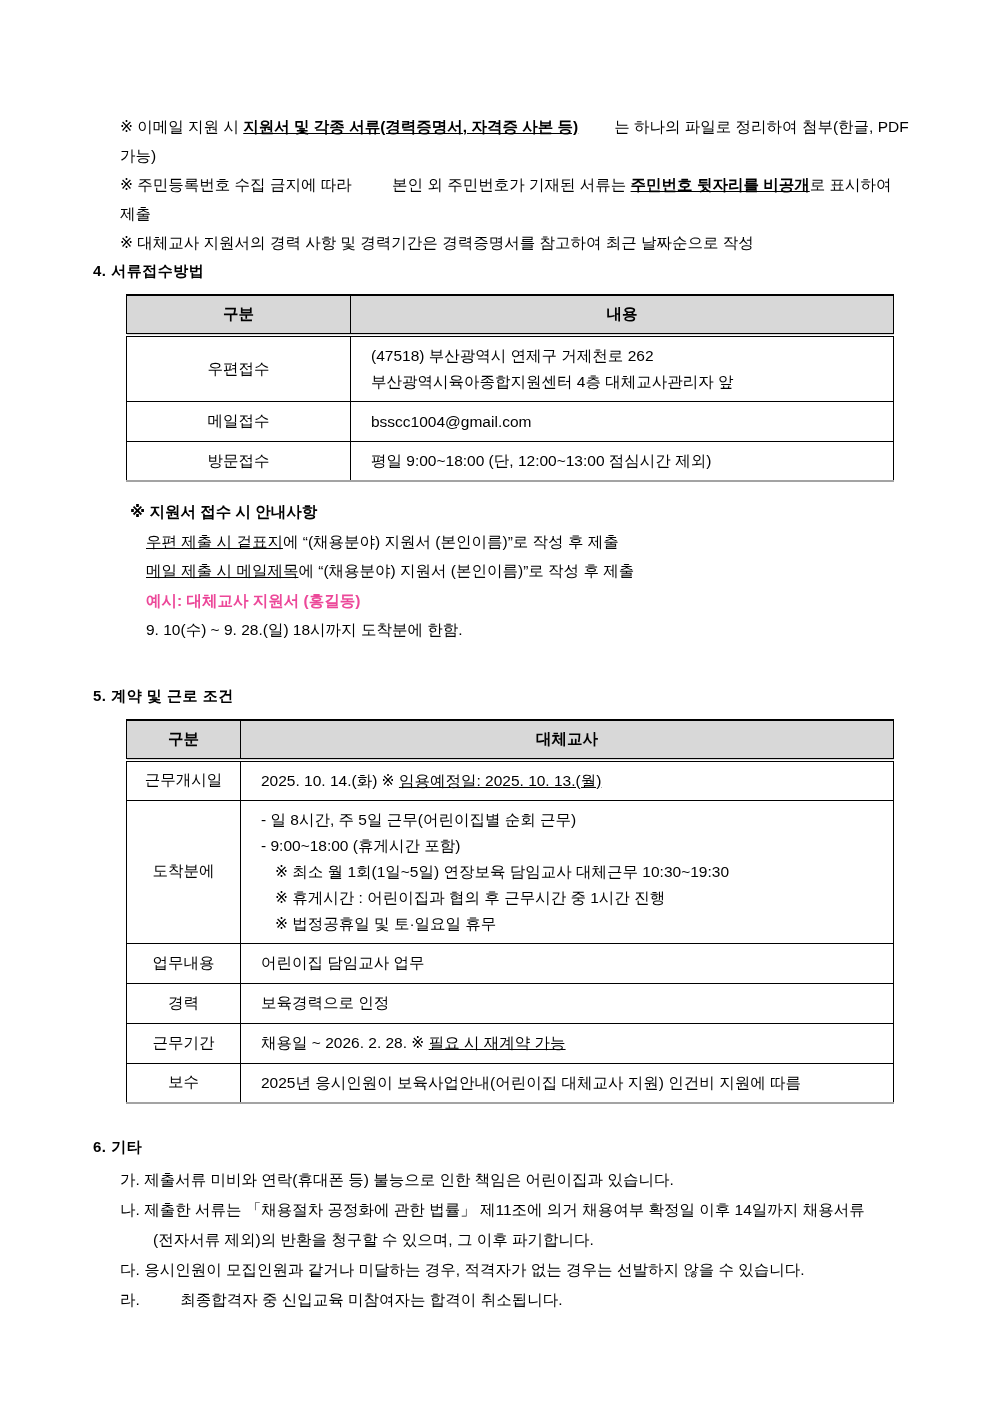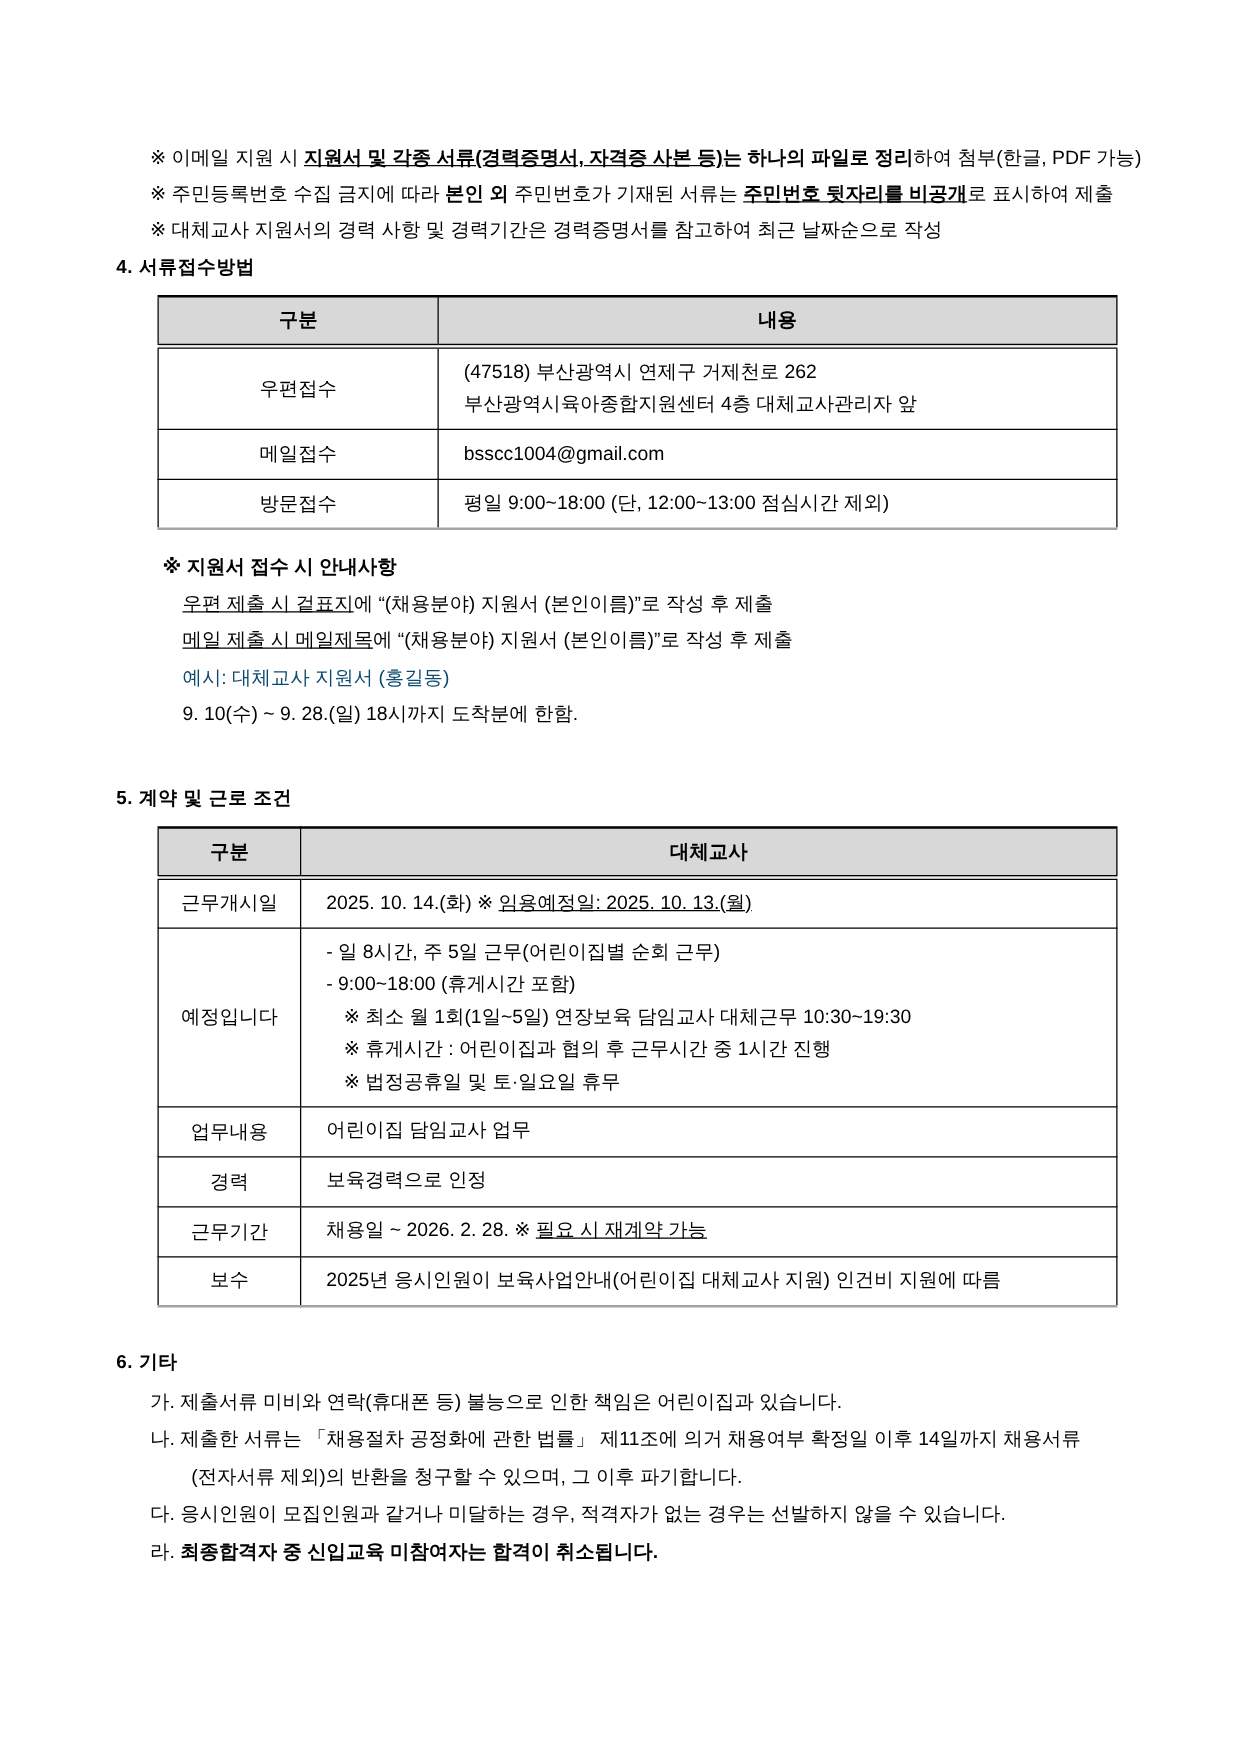--- a/index.html
+++ b/index.html
@@ -13,24 +13,24 @@
     font-family: "Liberation Sans", "DejaVu Sans", sans-serif;
     color: #000;
     font-size: 15.5px;
     word-break: keep-all;
     overflow: hidden;
   }
   .content { padding-top: 112px; }
 
   
   .top-notes { margin-left: 120px; margin-right: 70px; line-height: 29px; }
-  .b { font-weight: bold; }
+  .b { font-weight: normal; padding-left: 36px; }
   .u { text-decoration: underline; }
   .bu { font-weight: bold; text-decoration: underline; }
-  .blue { color: #0c4a6e; font-weight: normal; }
+  .blue { color: #ec4899; font-weight: bold; }
 
   
   .sec-title { margin-left: 93px; font-size: 15px; font-weight: bold; letter-spacing: 0.5px; }
   .sec4-title { margin-top: 5px; }
   .sec5-title { margin-top: 42px; }
   .sec6-title { margin-top: 34px; }
 
   
   table.doc-table {
     border-collapse: collapse;
@@ -137,21 +137,21 @@
           <th>구분</th>
           <th>대체교사</th>
         </tr>
       </thead>
       <tbody>
         <tr class="row-h38">
           <td class="cell-label">근무개시일</td>
           <td class="cell-value"><span>2025. 10. 14.(화) ※ </span><span class="u">임용예정일: 2025. 10. 13.(월)</span></td>
         </tr>
         <tr>
-          <td class="cell-label">예정입니다</td>
+          <td class="cell-label">도착분에</td>
           <td class="cell-value">
             <div>- 일 8시간, 주 5일 근무(어린이집별 순회 근무)</div>
             <div>- 9:00~18:00 (휴게시간 포함)</div>
             <div class="indent-line">※ 최소 월 1회(1일~5일) 연장보육 담임교사 대체근무 10:30~19:30</div>
             <div class="indent-line">※ 휴게시간 : 어린이집과 협의 후 근무시간 중 1시간 진행</div>
             <div class="indent-line">※ 법정공휴일 및 토·일요일 휴무</div>
           </td>
         </tr>
         <tr class="row-h40">
           <td class="cell-label">업무내용</td>

